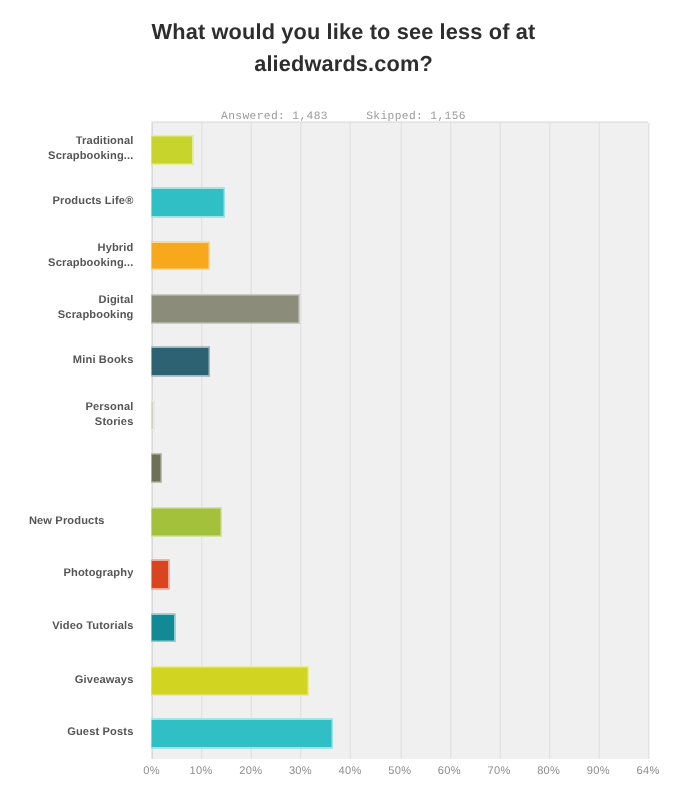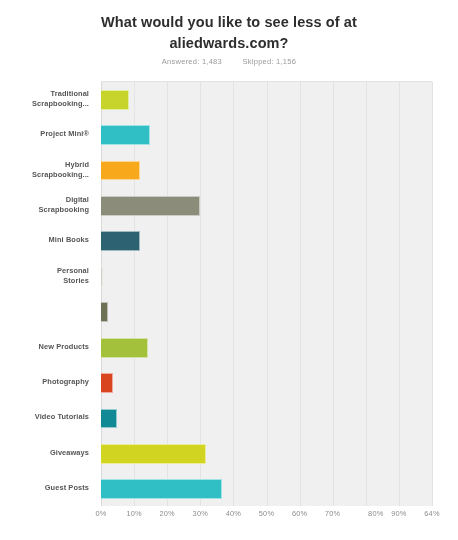--- a/index.html
+++ b/index.html
@@ -31,24 +31,25 @@
   #chart-title {
     font-size: 14.5px;
     font-weight: bold;
     color: #2e2e2e;
     line-height: 1.42;
     letter-spacing: 0.1px;
     margin: 0 auto;
     max-width: 330px;
   }
   #chart-response-summary {
-    margin-top: 4px;
+    margin-top: 21px;
     font-size: 7.5px;
     color: #9a9a9a;
     letter-spacing: 0.25px;
+    font-family: Liberation Mono, monospace;
   }
   #chart-response-summary .resp-gap {
     display: inline-block;
     width: 16px;
   }
 
   
   #chart-body {
     position: absolute;
     left: 0;
@@ -162,35 +163,35 @@
     </div>
   </div>
 
   <div id="chart-body">
 
     <div id="category-labels">
         <div class="category-label" style="top: 0px; height: 35.4167px;">
           <span>Traditional<br>Scrapbooking...</span>
         </div>
         <div class="category-label" style="top: 35.4167px; height: 35.4167px;">
-          <span>Project Mini®</span>
+          <span>Products Life®</span>
         </div>
         <div class="category-label" style="top: 70.8333px; height: 35.4167px;">
           <span>Hybrid<br>Scrapbooking...</span>
         </div>
         <div class="category-label" style="top: 106.25px; height: 35.4167px;">
           <span>Digital<br>Scrapbooking</span>
         </div>
         <div class="category-label" style="top: 141.667px; height: 35.4167px;">
           <span>Mini Books</span>
         </div>
         <div class="category-label" style="top: 177.083px; height: 35.4167px; text-align: right;">
           <span>Personal<br>Stories</span>
         </div>
-        <div class="category-label" style="top: 247.917px; height: 35.4167px;">
+        <div class="category-label" style="top: 247.917px; height: 35.4167px; justify-content: center;">
           <span>New Products</span>
         </div>
         <div class="category-label" style="top: 283.333px; height: 35.4167px;">
           <span>Photography</span>
         </div>
         <div class="category-label" style="top: 318.75px; height: 35.4167px;">
           <span>Video Tutorials</span>
         </div>
         <div class="category-label" style="top: 354.167px; height: 35.4167px;">
           <span>Giveaways</span>
@@ -256,20 +257,20 @@
 
     <div id="x-axis">
         <div class="x-tick-label" style="left: 101px;">0%</div>
         <div class="x-tick-label" style="left: 134.1px;">10%</div>
         <div class="x-tick-label" style="left: 167.2px;">20%</div>
         <div class="x-tick-label" style="left: 200.3px;">30%</div>
         <div class="x-tick-label" style="left: 233.4px;">40%</div>
         <div class="x-tick-label" style="left: 266.5px;">50%</div>
         <div class="x-tick-label" style="left: 299.6px;">60%</div>
         <div class="x-tick-label" style="left: 332.7px;">70%</div>
-        <div class="x-tick-label" style="left: 365.8px; margin-left: 10px;">80%</div>
+        <div class="x-tick-label" style="left: 365.8px;">80%</div>
         <div class="x-tick-label" style="left: 398.9px;">90%</div>
         <div class="x-tick-label" style="left: 432px;">64%</div>
       </div>
 
   </div>
 
 </div>
 
 </body></html>

